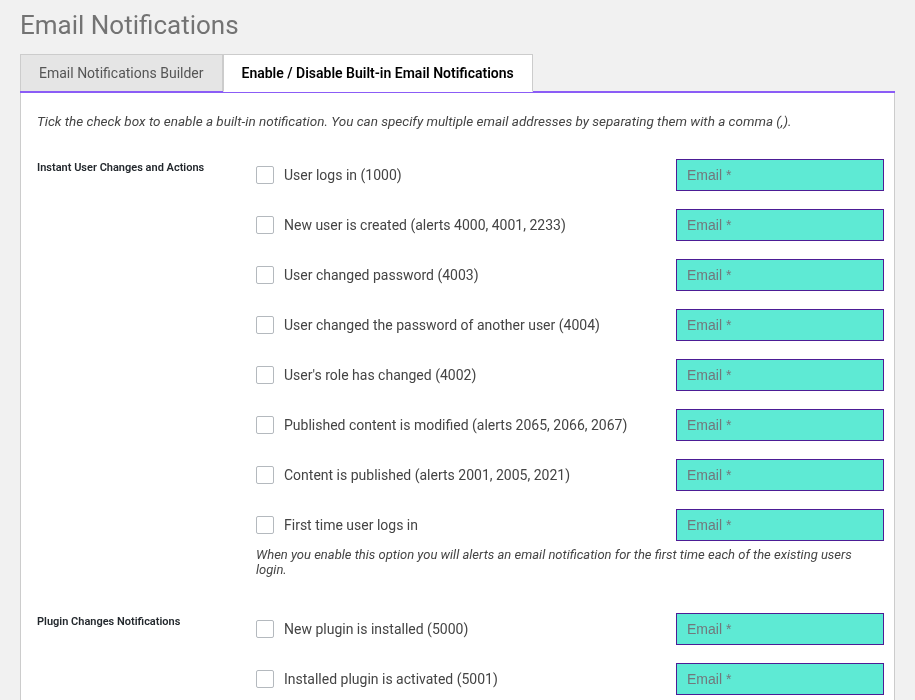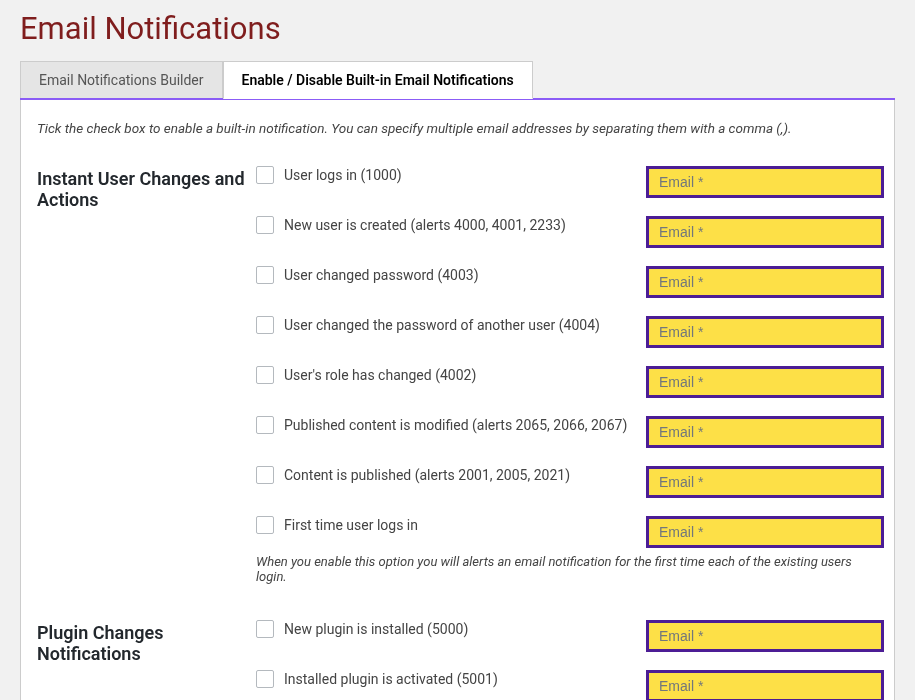--- a/index.html
+++ b/index.html
@@ -11,23 +11,23 @@
       font-family: -apple-system, BlinkMacSystemFont, "Segoe UI", Roboto, "Helvetica Neue", Arial, sans-serif;
       background: #f1f1f1;
       color: #23282d;
       font-size: 14px;
       width: 915px;
     }
     .page-wrap {
       padding: 10px 20px 20px 20px;
     }
     h1.page-title {
-      font-size: 31px;
+      font-size: 26px;
       font-weight: 400;
-      color: #7f1d1d;
+      color: #737373;
       margin-bottom: 14px;
     }
     .tabs {
       display: flex;
       border-bottom: 2px solid #8b5cf6;
     }
     .tab {
       padding: 10px 18px;
       font-size: 14px;
       color: #555;
@@ -65,34 +65,35 @@
     .section {
       display: flex;
       margin-bottom: 36px;
     }
     .section:last-child {
       margin-bottom: 0;
     }
     .section-label {
       width: 225px;
       font-weight: 600;
-      font-size: 18px;
+      font-size: 11px;
       color: #23282d;
       padding-top: 2px;
       padding-left: 6px;
       flex-shrink: 0;
     }
     .section-rows {
       flex: 1;
     }
     .row {
       display: flex;
-      align-items: flex-start;
+      align-items: center;
       margin-bottom: 18px;
       min-height: 30px;
+      gap: 30px;
     }
     .row:last-of-type {
       margin-bottom: 6px;
     }
     .checkbox-label-group {
       display: flex;
       align-items: center;
       width: 390px;
       flex-shrink: 0;
     }
@@ -107,22 +108,22 @@
       cursor: pointer;
     }
     .opt-label {
       font-size: 14px;
       color: #444;
     }
     .email-input {
       flex: 1;
       max-width: 245px;
       height: 32px;
-      border: 3px solid #4c1d95;
-      background: #fde047;
+      border: 1px solid #4c1d95;
+      background: #5eead4;
       padding: 0 10px;
       font-size: 14px;
       color: #72777c;
     }
     .email-input::placeholder {
       color: #72777c;
     }
     .hint-text {
       font-style: italic;
       color: #444;

